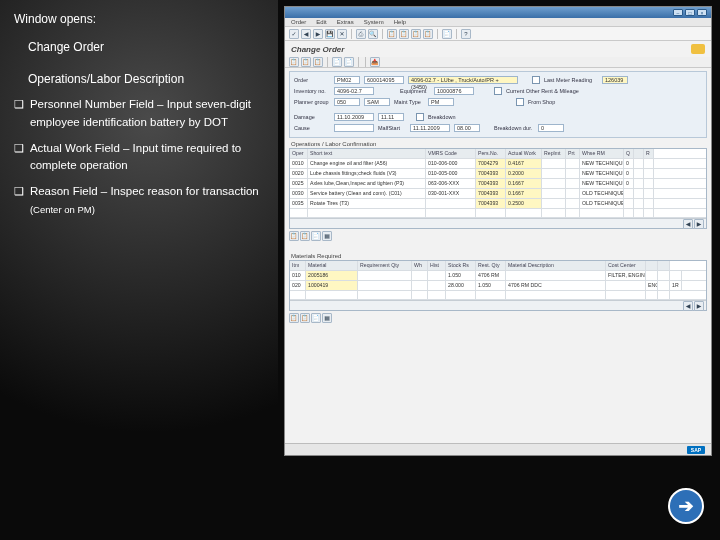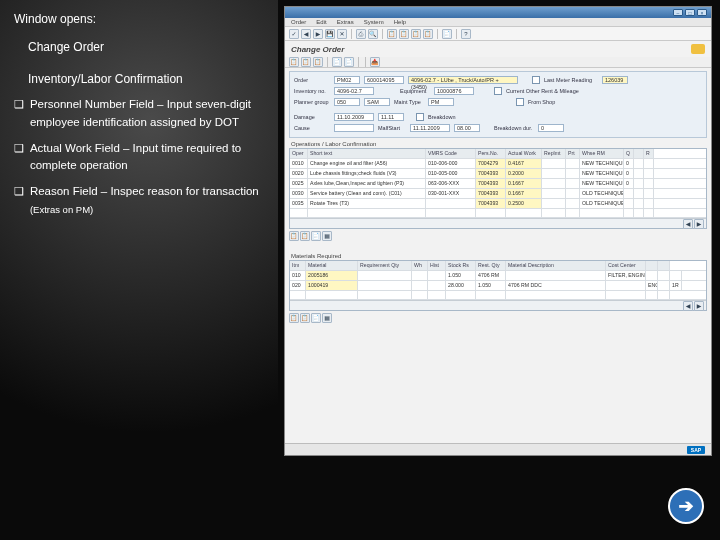--- a/index.html
+++ b/index.html
@@ -71,32 +71,32 @@
     font-weight: bold; text-align: center; line-height: 8px; border-radius: 1px; }
 </style>
 </head>
 <body>
 
 <div class="stage">
 
   <div class="left-panel">
     <div class="t0">Window opens:</div>
     <div class="t1">Change Order</div>
-    <div class="t2">Inventory/Labor Confirmation</div>
+    <div class="t2">Operations/Labor Description</div>
     <div class="bullet">
         <span class="sq">❑</span>
-        <span>Personnel Number Field – Input seven-digit employee identification assigned by DOT</span>
+        <span>Personnel Number Field – Input seven-digit employee identification battery by DOT</span>
       </div>
     <div class="bullet">
         <span class="sq">❑</span>
         <span>Actual Work Field – Input time required to complete operation</span>
       </div>
     <div class="bullet">
         <span class="sq">❑</span>
-        <span><span>Reason Field – Inspec reason for transaction</span><span class="printed"> (Extras on PM)</span></span>
+        <span><span>Reason Field – Inspec reason for transaction</span><span class="printed"> (Center on PM)</span></span>
       </div>
   </div>
 
   <div class="next-btn">
     <span>➔</span>
   </div>
 
   <div class="sap">
     <div class="sap-titlebar">
       <div class="winbtns">

